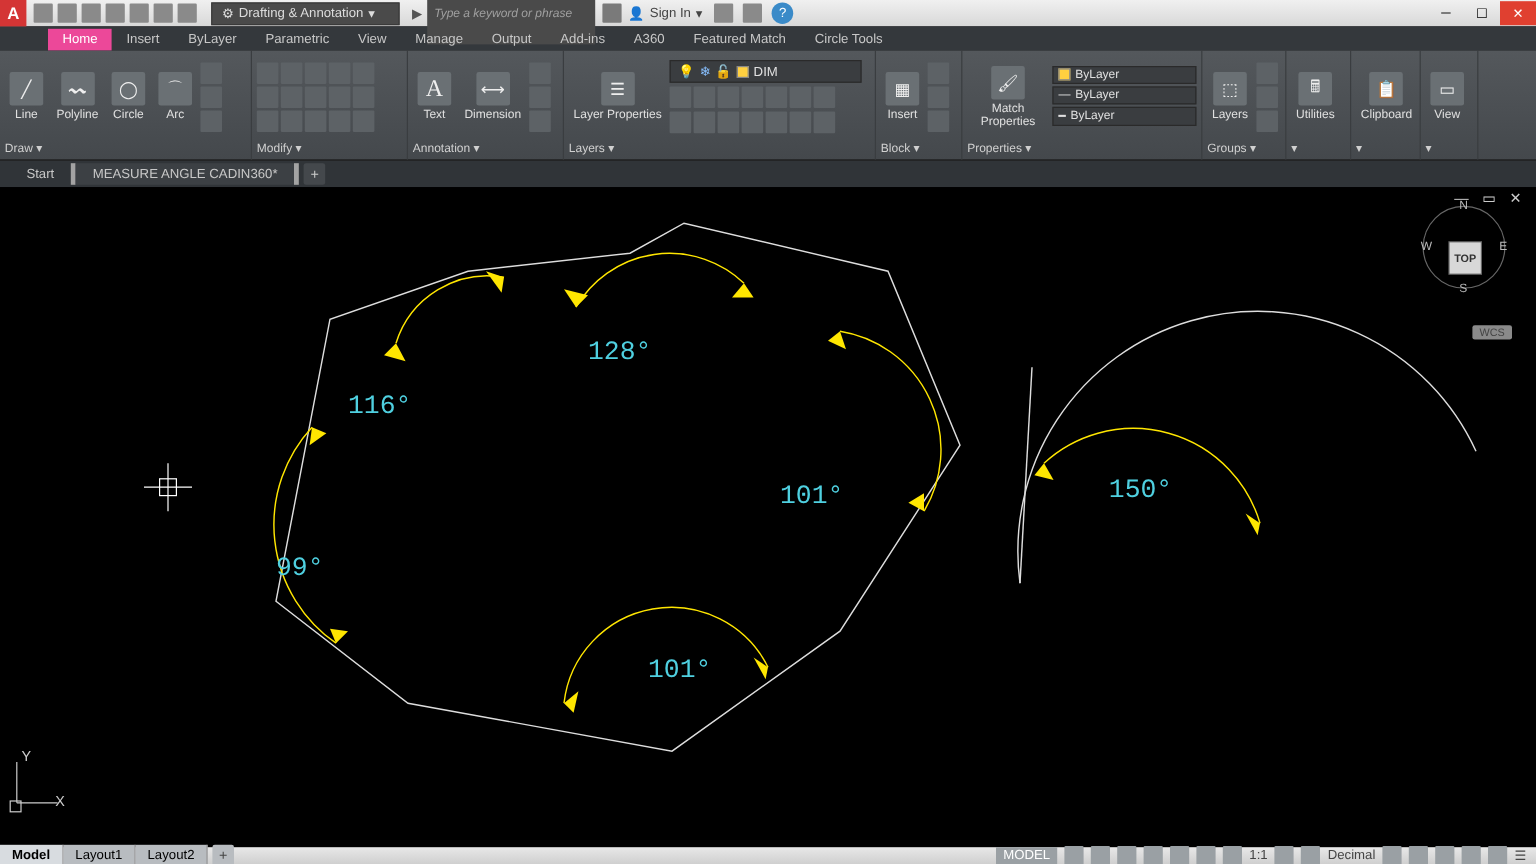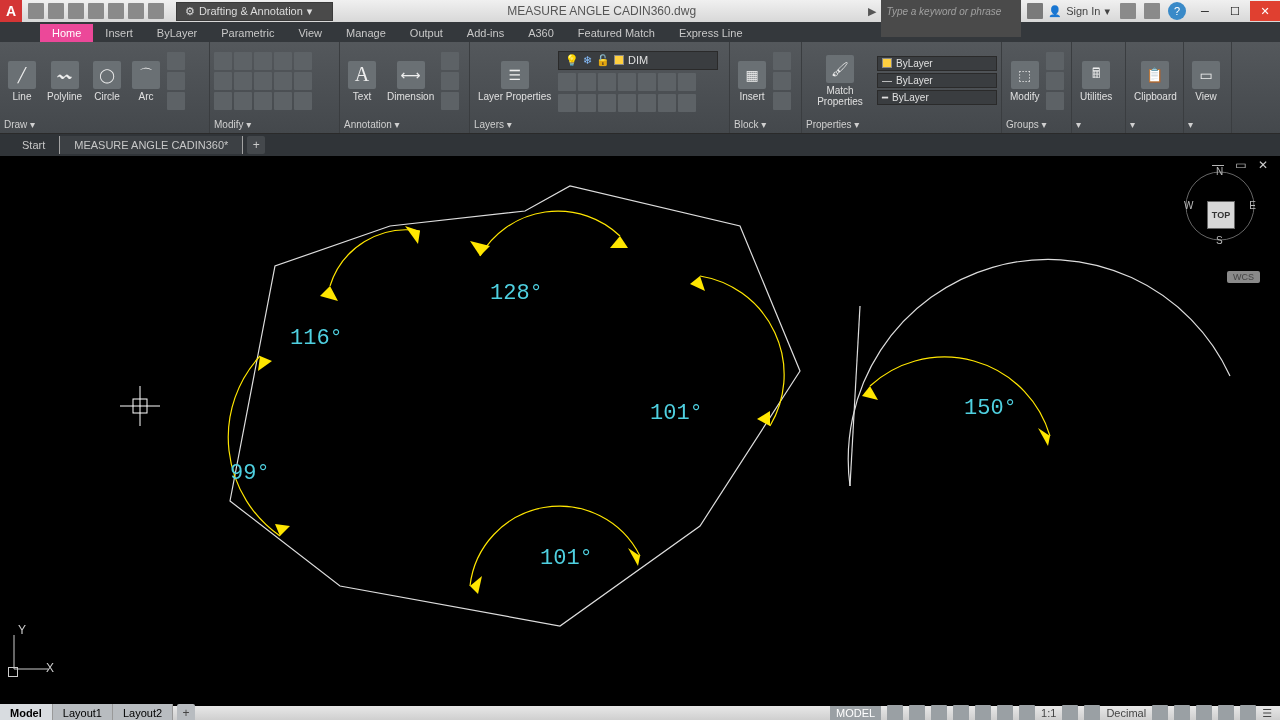--- a/index.html
+++ b/index.html
@@ -24,21 +24,21 @@
 .panel-title { font-size:10px; color:#d0d0d0; padding:1px 0; }
 .big-btn { display:flex; flex-direction:column; align-items:center; gap:2px; padding:2px 4px; cursor:pointer; }
 .big-ico { width:28px; height:28px; background:#6a7074; border-radius:2px; display:flex; align-items:center; justify-content:center; color:#eee; font-size:14px; }
 .btn-grid { display:flex; flex-direction:column; gap:2px; }
 .btn-row { display:flex; gap:2px; }
 .sm-btn { width:18px; height:18px; background:#5d6266; border-radius:1px; cursor:pointer; }
 .layer-combo { background:#3a3d40; border:1px solid #2a2a2a; padding:2px 6px; width:160px; display:flex; align-items:center; gap:4px; font-size:11px; }
 .sq-yellow { width:10px; height:10px; background:#ffd040; border:1px solid #888; }
 .prop-row { background:#3a3d40; border:1px solid #2a2a2a; padding:1px 4px; width:120px; font-size:10px; display:flex; align-items:center; gap:4px; margin-bottom:2px; }
 .filetabs { height:22px; background:#303438; display:flex; align-items:center; gap:0; padding-left:8px; }
-.ftab { padding:3px 14px; color:#c8c8c8; font-size:11px; border-right:1px solid #a3a3a3; }
+.ftab { padding:3px 14px; color:#c8c8c8; font-size:11px; border-right:4px solid #a3a3a3; }
 .ftab.active { background:#3c4044; }
 .addtab { width:18px; height:18px; background:#44484c; color:#ccc; display:flex; align-items:center; justify-content:center; font-size:12px; margin-left:4px; border-radius:2px; }
 .canvas { position:absolute; top:156px; left:0; right:0; bottom:22px; background:#000; }
 .viewcube { position:absolute; top:10px; right:20px; width:80px; height:80px; color:#bbb; font-size:10px; }
 .vc-cube { position:absolute; top:36px; left:28px; width:26px; height:26px; background:#d8d8d8; color:#333; display:flex; align-items:center; justify-content:center; font-weight:bold; font-size:9px; box-shadow:0 0 0 1px #666; }
 .vc-n { position:absolute; top:0; left:36px; } .vc-s { position:absolute; bottom:0; left:36px; }
 .vc-w { position:absolute; top:34px; left:4px; } .vc-e { position:absolute; top:34px; right:4px; }
 .wcs-badge { position:absolute; top:115px; right:20px; background:#8a8a8a; color:#444; font-size:9px; padding:1px 6px; border-radius:2px; }
 .vp-ctrl { position:absolute; top:2px; right:8px; color:#ccc; font-size:12px; letter-spacing:4px; }
 .angle-label { position:absolute; color:#4fd0e0; font-size:22px; font-family:Liberation Mono, monospace; }
@@ -63,21 +63,20 @@
     <div class="qat-btn"></div>
     <div class="qat-btn"></div>
     <div class="qat-btn"></div>
     <div class="qat-btn"></div>
   </div>
   <div class="workspace-combo">
     <span>⚙</span>
     <span>Drafting &amp; Annotation</span>
     <span>▾</span>
   </div>
-  <div class="title-center">MEASURE ANGLE  CADIN360.dwg</div>
   <span style="color:#555;padding:0 4px">▶</span>
   <div class="search-box">Type a keyword or phrase</div>
   <div class="qat-btn" style="background:#7a7a7a"></div>
   <div class="signin">
     <span>👤</span>
     <span>Sign In</span>
     <span>▾</span>
   </div>
   <div class="qat-btn" style="margin:0 4px"></div>
   <div class="qat-btn" style="margin:0 4px"></div>
@@ -93,21 +92,21 @@
   <div class="rtab active">Home</div>
   <div class="rtab">Insert</div>
   <div class="rtab">ByLayer</div>
   <div class="rtab">Parametric</div>
   <div class="rtab">View</div>
   <div class="rtab">Manage</div>
   <div class="rtab">Output</div>
   <div class="rtab">Add-ins</div>
   <div class="rtab">A360</div>
   <div class="rtab">Featured Match</div>
-  <div class="rtab">Express Line</div>
+  <div class="rtab">Circle Tools</div>
 </div>
 
 <div class="ribbon">
   <div class="panel" style="width:210px">
     <div class="panel-body">
       <div class="big-btn">
           <div class="big-ico">╱</div>
           <span>Line</span>
         </div>
       <div class="big-btn">
@@ -258,21 +257,21 @@
             <span>ByLayer</span>
           </div>
       </div>
     </div>
     <div class="panel-title">Properties ▾</div>
   </div>
   <div class="panel" style="width:70px">
     <div class="panel-body">
         <div class="big-btn">
           <div class="big-ico">⬚</div>
-          <span>Modify</span>
+          <span>Layers</span>
         </div>
     <div class="btn-grid">
           <div class="sm-btn"></div>
           <div class="sm-btn"></div>
           <div class="sm-btn"></div>
         </div>
       </div>
     <div class="panel-title">Groups ▾</div>
   </div>
   <div class="panel" style="width:54px">
@@ -344,21 +343,21 @@
     <line x1="120" y1="250" x2="160" y2="250" stroke="#fff"></line>
       <line x1="140" y1="230" x2="140" y2="270" stroke="#fff"></line>
     <rect x="133" y="243" width="14" height="14" fill="none" stroke="#fff"></rect>
   </svg>
 
   <div class="angle-label" style="left:290px;top:170px">116°</div>
   <div class="angle-label" style="left:490px;top:125px">128°</div>
   <div class="angle-label" style="left:650px;top:245px">101°</div>
   <div class="angle-label" style="left:230px;top:305px">99°</div>
   <div class="angle-label" style="left:540px;top:390px">101°</div>
-  <div class="angle-label" style="left:964px;top:240px">150°</div>
+  <div class="angle-label" style="left:924px;top:240px">150°</div>
 
 
   <div class="viewcube">
     <svg width="80" height="80" style="position:absolute">
         <circle cx="40" cy="40" r="34" fill="none" stroke="#666"></circle>
       </svg>
     <div class="vc-n">N</div>
     <div class="vc-s">S</div>
     <div class="vc-w">W</div>
     <div class="vc-e">E</div>

